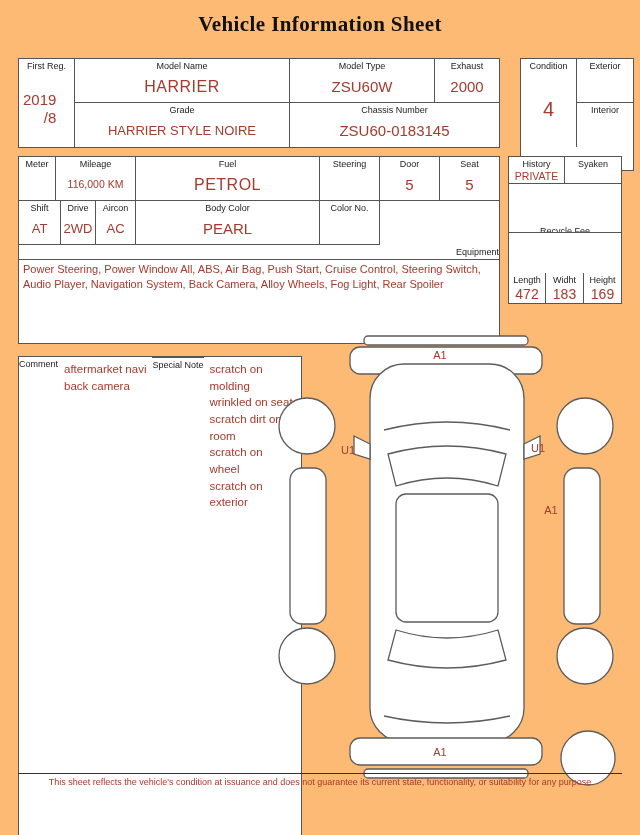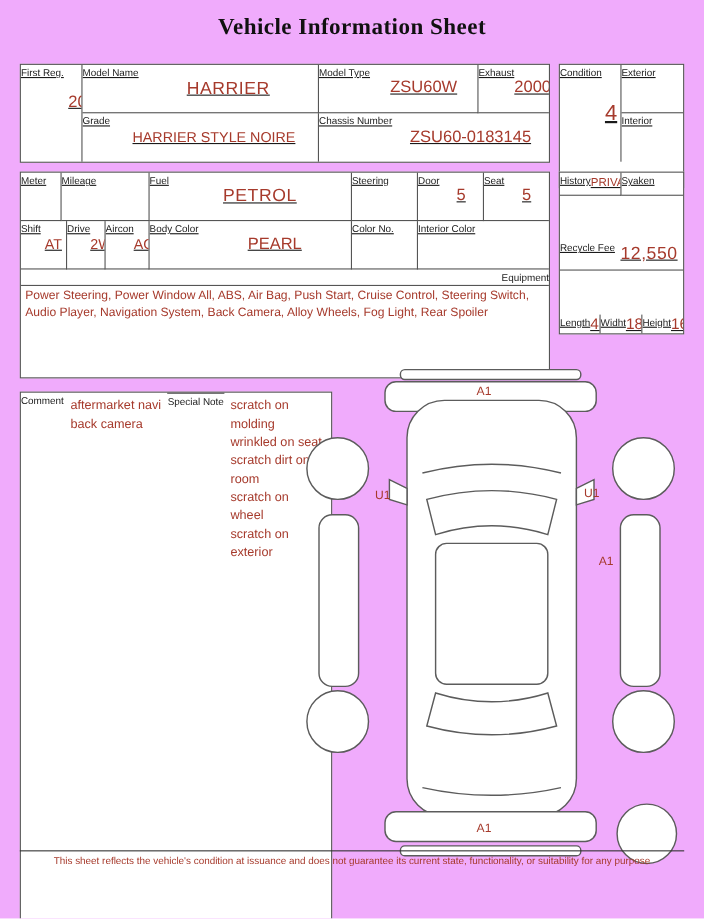--- a/index.html
+++ b/index.html
@@ -1,25 +1,25 @@
 <!DOCTYPE html>
 <html><head>
 <meta charset="utf-8">
 <style>
   * { margin:0; padding:0; box-sizing:border-box; }
   html,body { background:#ffffff; }
   body { font-family:"Liberation Sans", sans-serif; color:#1a1a1a;
          --accent:#a63a2c; --border:#555; }
-  .sheet { position:relative; width:640px; height:835px; background:#f0abfc; overflow:hidden; }
+  .sheet { position:relative; width:640px; height:835px; background:#fdba74; overflow:hidden; }
   .title { position:absolute; top:12px; left:0; width:100%; text-align:center;
            font-family:"Liberation Serif", serif; font-size:21px; font-weight:600;
            letter-spacing:.4px; color:#111; }
   .box { position:absolute; border:1px solid var(--border); background:#fff; }
   .grid { display:grid; }
-  .cell { display:flex; min-width:0; overflow:hidden;text-decoration:underline; }
+  .cell { display:flex; flex-direction:column; min-width:0; overflow:hidden; }
   .br { border-right:1px solid var(--border); }
   .bb { border-bottom:1px solid var(--border); }
   .bt { border-top:1px solid var(--border); }
   .lbl { font-size:9px; color:#222; text-align:center; padding-top:2px; line-height:1.2; white-space:nowrap; }
   .val { flex:1; display:flex; align-items:center; justify-content:center;
          color:var(--accent); line-height:1.25; text-align:center; }
   .pre { white-space:pre-line; }
   .left { justify-content:flex-start; text-align:right; padding-left:4px; }
   .v10 { font-size:10.5px; } .v13 { font-size:13px; } .v14 { font-size:14px; }
   .v15 { font-size:15px; } .v16 { font-size:16px; letter-spacing:.5px; } .v20 { font-size:20px; }
@@ -62,21 +62,21 @@
     <div class="cell br" style="grid-column:2;">
       <div class="lbl">Grade</div>
       <div class="val v13">HARRIER STYLE NOIRE</div>
     </div>
     <div class="cell" style="grid-column:3 / span 2;">
       <div class="lbl">Chassis Number</div>
       <div class="val v15">ZSU60-0183145</div>
     </div>
   </div>
 
-  <div class="box grid" style="left:508px; top:58px; width:114px; height:113px; grid-template-columns:56px 56px; grid-template-rows:44px 44px;">
+  <div class="box grid" style="left:520px; top:58px; width:114px; height:113px; grid-template-columns:56px 56px; grid-template-rows:44px 44px;">
     <div class="cell br" style="grid-row:1 / span 2;">
       <div class="lbl">Condition</div>
       <div class="val v20">4</div>
     </div>
     <div class="cell bb">
       <div class="lbl">Exterior</div>
       <div class="val v13"></div>
     </div>
     <div class="cell" style="grid-column:2;">
       <div class="lbl">Interior</div>
@@ -85,20 +85,21 @@
   </div>
 
   <div class="box" style="left:18px; top:156px; width:482px; height:188px; display:flex; flex-direction:column;">
     <div class="grid" style="grid-template-columns:37px 80px 184px 60px 60px 59px; height:44px;">
       <div class="cell br bb">
         <div class="lbl">Meter</div>
         <div class="val v13"></div>
       </div>
       <div class="cell br bb">
         <div class="lbl">Mileage</div>
+        <div class="val v10">116,000 KM</div>
       </div>
       <div class="cell br bb">
         <div class="lbl">Fuel</div>
         <div class="val v16">PETROL</div>
       </div>
       <div class="cell br bb">
         <div class="lbl">Steering</div>
         <div class="val v13"></div>
       </div>
       <div class="cell br bb">
@@ -122,24 +123,20 @@
       <div class="cell br bb">
         <div class="lbl">Aircon</div>
         <div class="val v13">AC</div>
       </div>
       <div class="cell br bb">
         <div class="lbl">Body Color</div>
         <div class="val v15">PEARL</div>
       </div>
       <div class="cell br bb">
         <div class="lbl">Color No.</div>
-        <div class="val v13"></div>
-      </div>
-      <div class="cell bb">
-        <div class="lbl">Interior Color</div>
         <div class="val v13"></div>
       </div>
     </div>
     <div class="sec-lbl bb">Equipment</div>
     <div class="eq-text">Power Steering, Power Window  All, ABS, Air Bag, Push Start, Cruise Control, Steering Switch, Audio Player, Navigation System, Back Camera, Alloy Wheels, Fog Light, Rear Spoiler</div>
   </div>
 
   <div class="box" style="left:508px; top:156px; width:114px; height:148px; display:flex; flex-direction:column;gap:40px;">
     <div class="grid" style="grid-template-columns:56px 56px; height:44px;">
       <div class="cell br bb">

